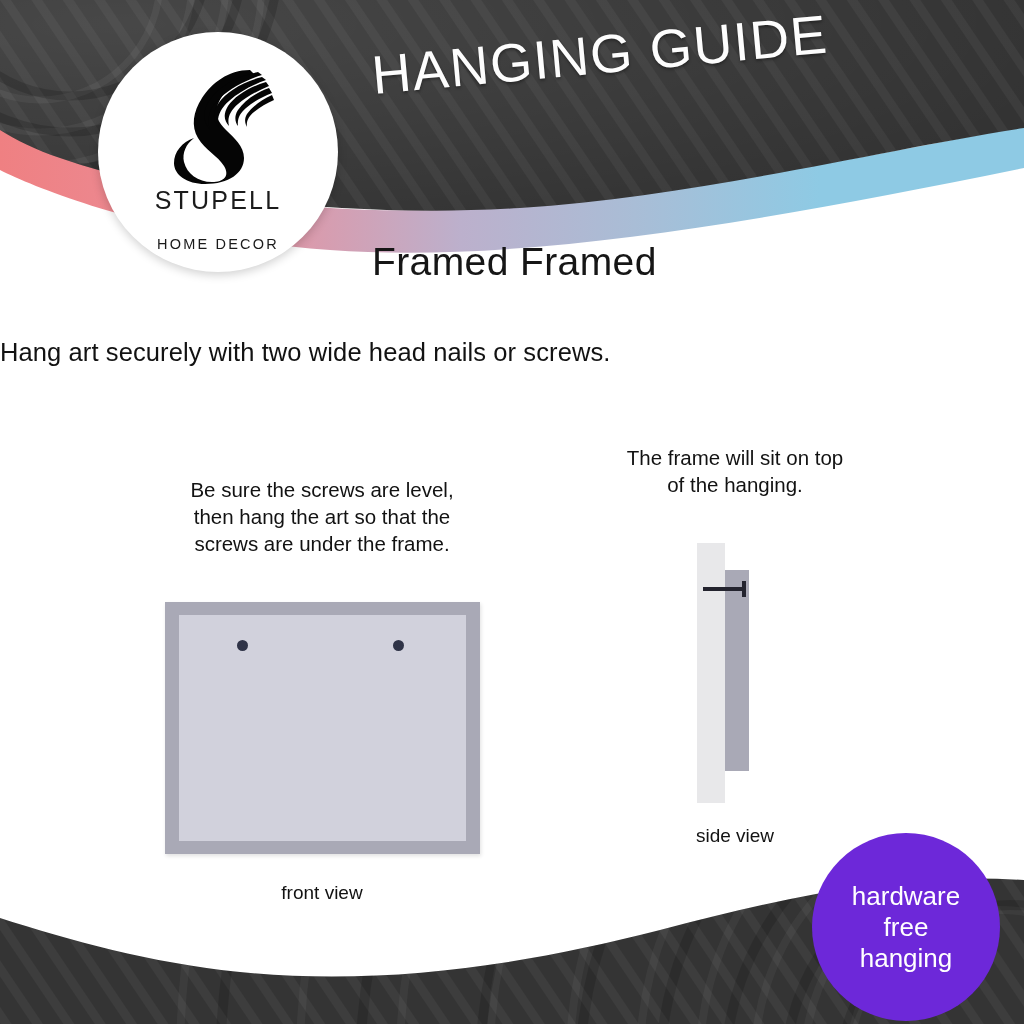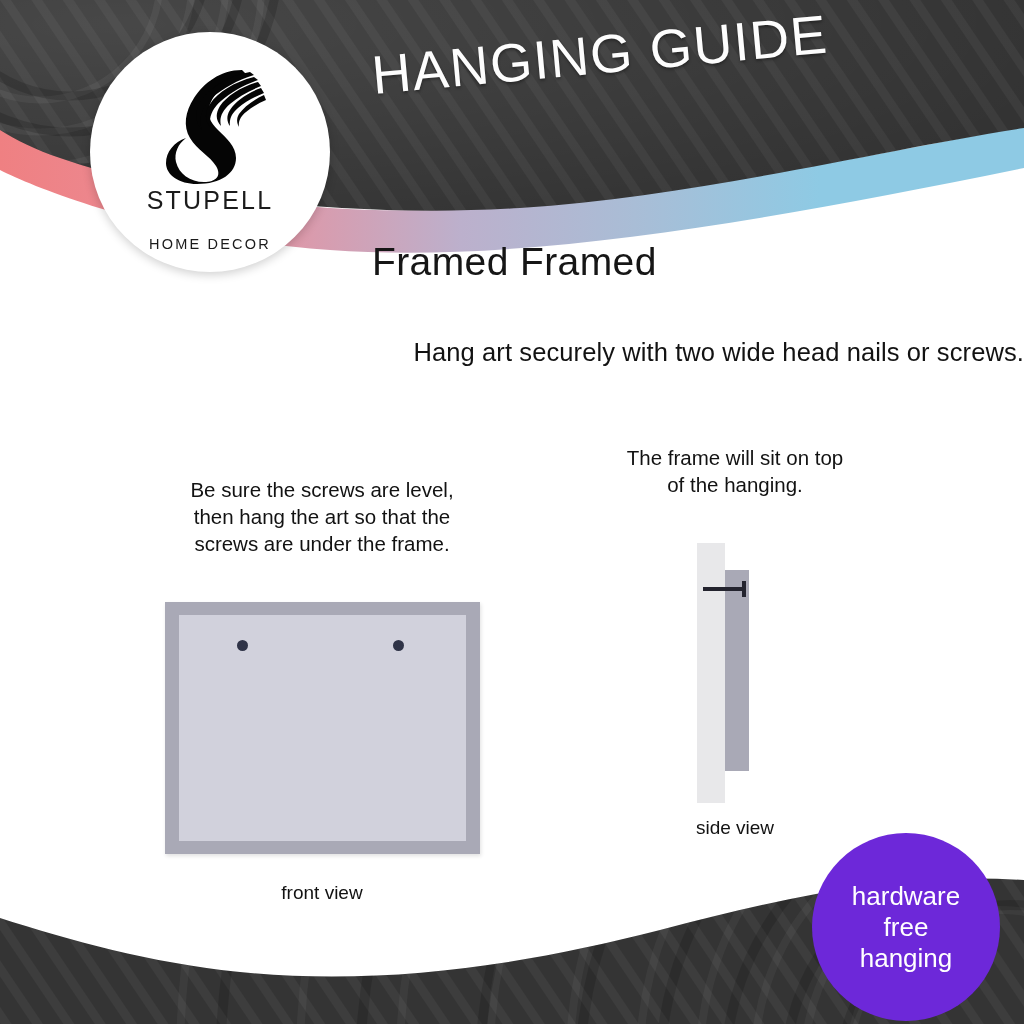--- a/index.html
+++ b/index.html
@@ -24,21 +24,21 @@
     left: 0;
     top: 0;
     width: 1024px;
     height: 1024px;
     pointer-events: none;
   }
 
   
   #logo-badge {
     position: absolute;
-    left: 90px;
+    left: 98px;
     top: 32px;
     width: 240px;
     height: 240px;
     border-radius: 50%;
     background: #ffffff;
     box-shadow: 0 3px 10px rgba(0,0,0,0.18);
     display: flex;
     flex-direction: column;
     align-items: center;
     justify-content: flex-start;
@@ -94,21 +94,21 @@
     color: #161616;
     letter-spacing: 0.4px;
     white-space: nowrap;
     z-index: 20;
   }
   #lead-instruction {
     position: absolute;
     left: 0;
     top: 338px;
     width: 1024px;
-    text-align: right;
+    text-align: left;
     font-size: 25.5px;
     font-weight: 400;
     color: #121212;
     letter-spacing: 0.1px;
     z-index: 20;
   }
 
   
   #diagram-row {
     position: absolute;
@@ -360,21 +360,21 @@
         <div>The frame will sit on top</div>
         <div>of the hanging.</div>
       </div>
       <div style="height:45px"></div>
       <div id="side-view-art">
         <div id="side-wall-strip"></div>
         <div id="side-frame-strip"></div>
         <div id="side-screw"></div>
         <div id="side-screw-head"></div>
       </div>
-      <div class="view-caption" style="margin-top:14px">side view</div>
+      <div class="view-caption" style="margin-top:22px">side view</div>
     </div>
   </div>
 
   <div id="hardware-badge">
     <div class="badge-line">hardware</div>
     <div class="badge-line">free</div>
     <div class="badge-line">hanging</div>
   </div>
 
 </div>

